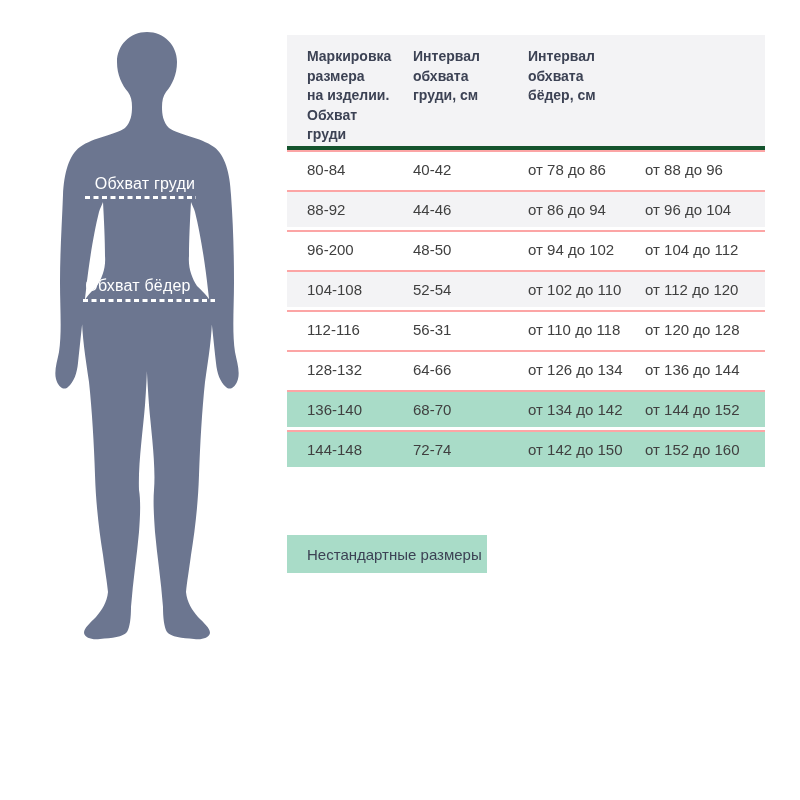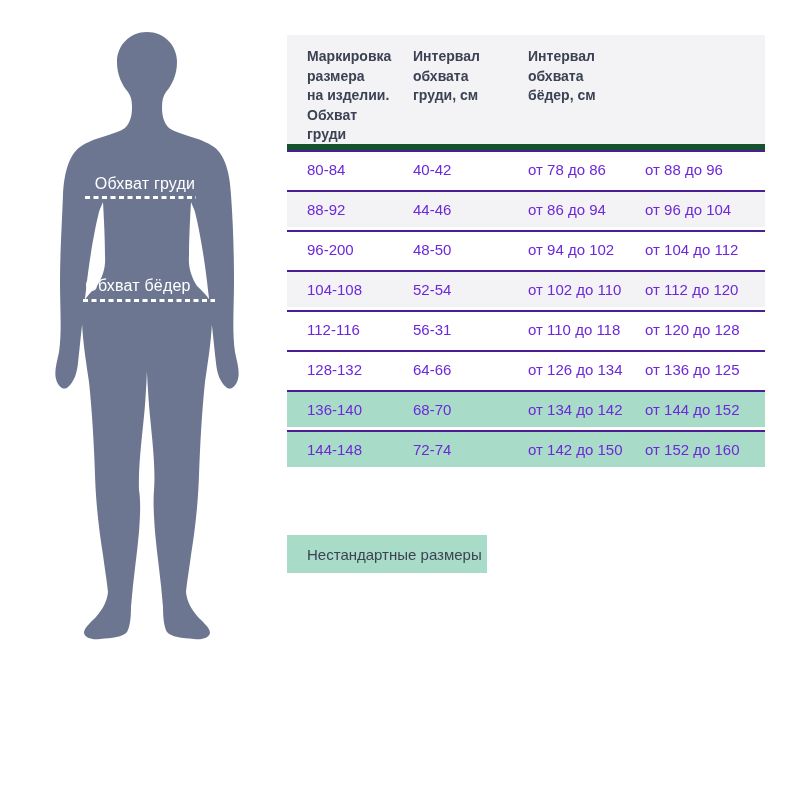--- a/index.html
+++ b/index.html
@@ -38,41 +38,41 @@
     left: 287px; top: 35px;
     width: 478px;
     color: #3f4453;
   }
   .thead {
     display: grid;
     grid-template-columns: 106px 115px 117px 120px;
     background: #f3f3f5;
     height: 115px;
     padding: 12px 0 0 20px;
-    border-bottom: 6px solid #14532d;
+    border-bottom: 4px solid #14532d;
   }
   .th {
     font-size: 14px;
     font-weight: 700;
     line-height: 19.5px;
     white-space: pre-line;
     padding-right: 10px;
     color: #3c4254;
   }
   .trow {
     display: grid;
     grid-template-columns: 106px 115px 117px 120px;
     align-items: center;
     height: 40px;
     padding-left: 20px;
-    border-top: 2px solid #4c1d95;
+    border-top: 2px solid #fca5a5;
     border-bottom: 3px solid #ffffff;
     background: #ffffff;
     font-size: 15px;
-    color: #6d28d9;
+    color: #404040;
   }
   .trow.alt { background: #f3f3f5; }
   .trow.hl  { background: #a9dcc8; }
   .td { padding-right: 8px; white-space: nowrap; }
 
   
   .legend-chip {
     position: absolute;
     left: 287px; top: 535px;
     width: 200px; height: 38px;
@@ -203,21 +203,21 @@
     <div class="trow">
       <div class="td">112-116</div>
       <div class="td">56-31</div>
       <div class="td">от 110 до 118</div>
       <div class="td">от 120 до 128</div>
     </div>
     <div class="trow">
       <div class="td">128-132</div>
       <div class="td">64-66</div>
       <div class="td">от 126 до 134</div>
-      <div class="td">от 136 до 125</div>
+      <div class="td">от 136 до 144</div>
     </div>
     <div class="trow hl">
       <div class="td">136-140</div>
       <div class="td">68-70</div>
       <div class="td">от 134 до 142</div>
       <div class="td">от 144 до 152</div>
     </div>
     <div class="trow hl">
       <div class="td">144-148</div>
       <div class="td">72-74</div>

